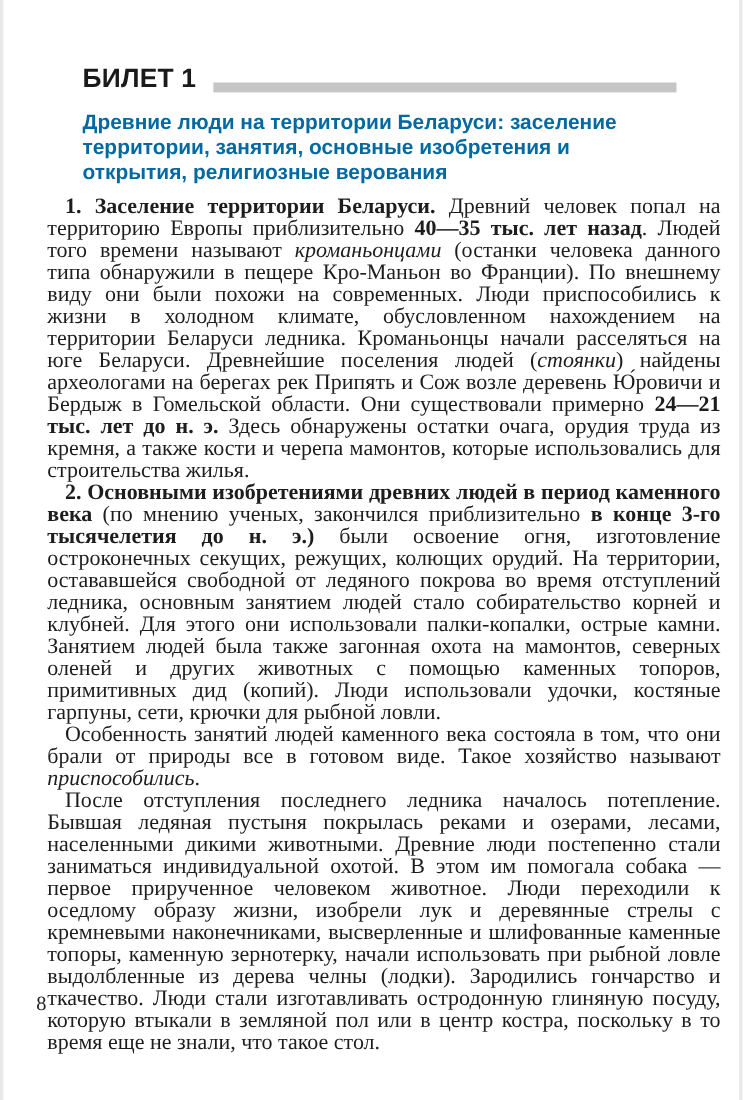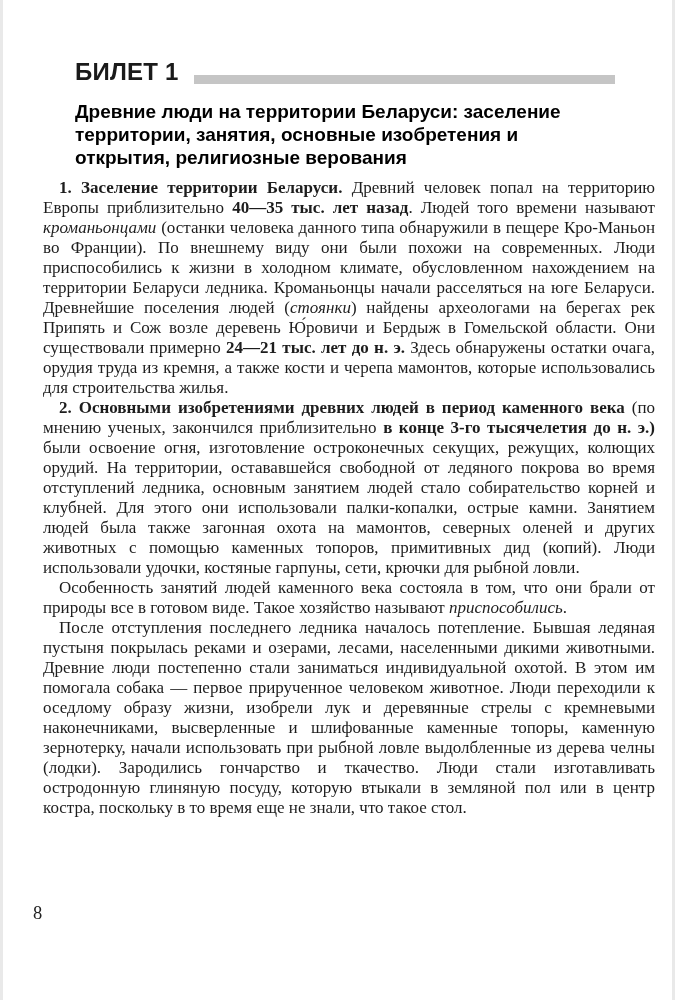--- a/index.html
+++ b/index.html
@@ -41,26 +41,26 @@
     margin-bottom:2px;
     background:#c5c5c5;
   }
   .title {
     font-family:"Liberation Sans","DejaVu Sans",sans-serif;
     font-weight:bold;
     font-size:19px;
     line-height:23px;
     margin:14px 0 0 32px;
     width:540px;
-    color:#000000;
+    color:#0369a1;
     text-align:left;
   }
   .body {
     margin-top:9px;
-    font-size:17px;
+    font-size:20px;
     line-height:20px;
     text-align:justify;
     hyphens:auto;
     -webkit-hyphens:auto;
   }
   .body p {
     margin:0;
     text-indent:16px;
   }
   .b { font-weight:bold; }

